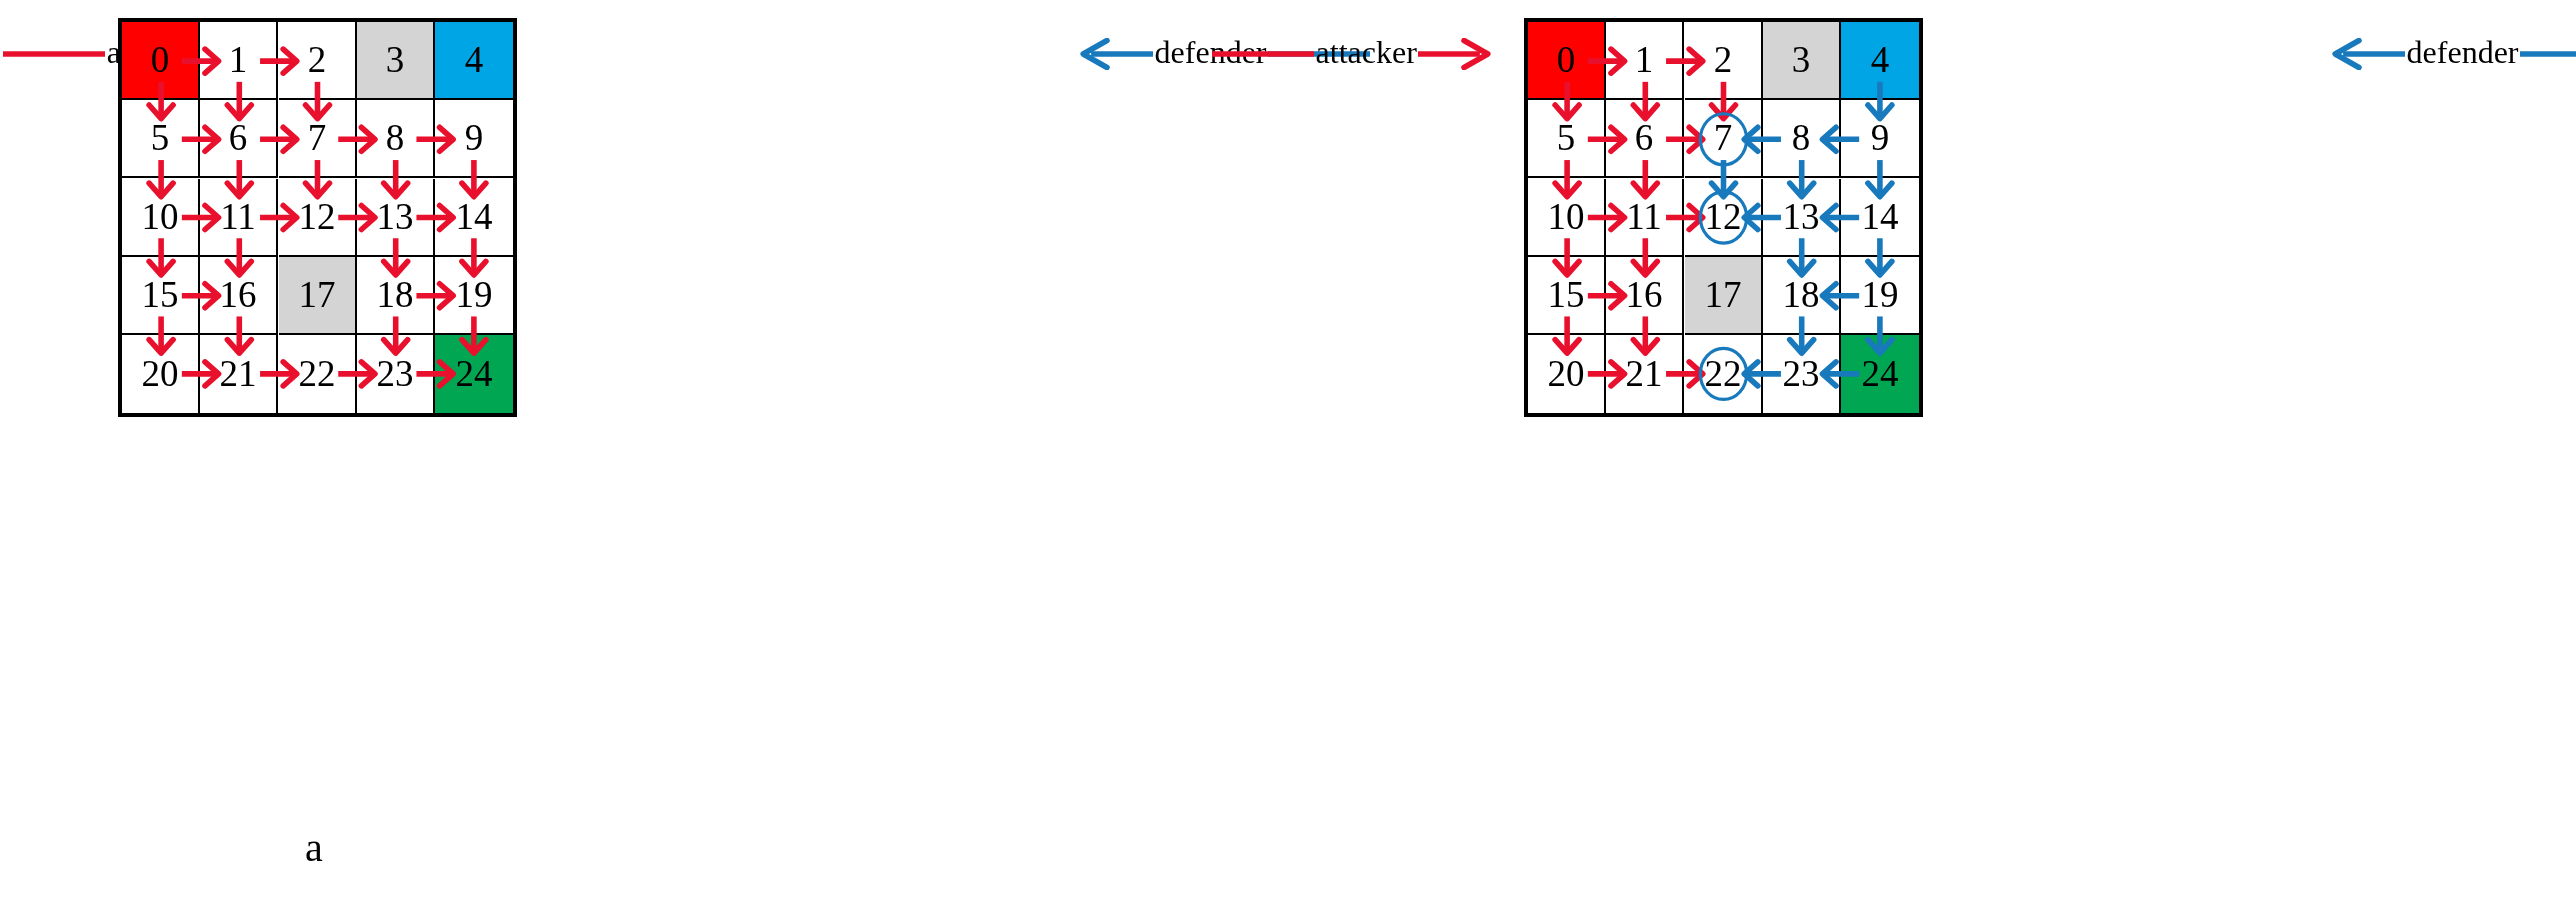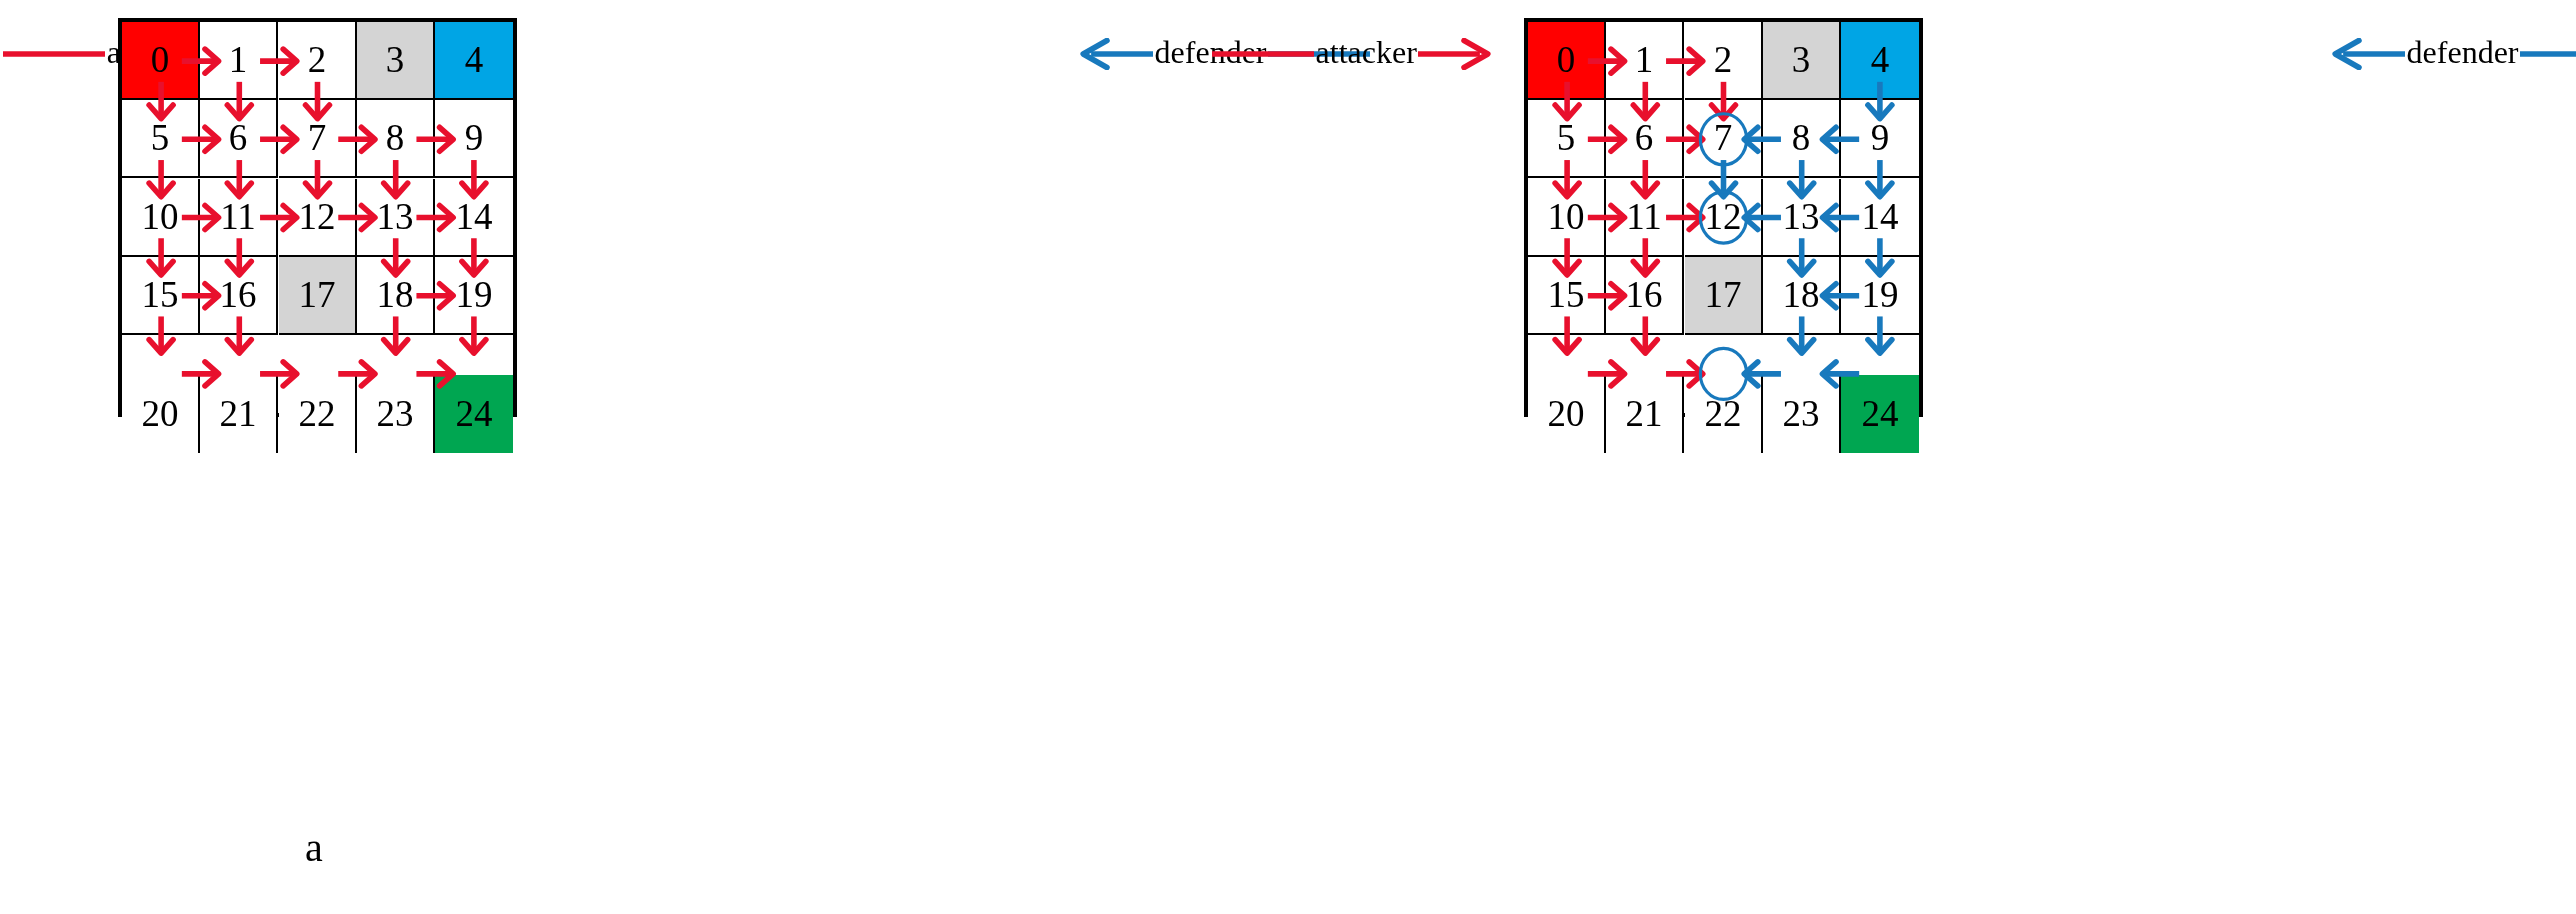--- a/index.html
+++ b/index.html
@@ -26,21 +26,21 @@
 
   .cell{
     position:absolute;
     width:78px;height:78px;
     box-sizing:border-box;
     border-right:2px solid #000;
     border-bottom:2px solid #000;
     display:flex;align-items:center;justify-content:center;
   }
   .cell.last-col{border-right:none;}
-  .cell.last-row{border-bottom:none;margin-top:40px;}
+  .cell.last-row{border-bottom:none;}
   .cell-label{
     font-size:37px;line-height:1;color:#000;
     position:relative;z-index:6;
     font-family:"Liberation Serif","DejaVu Serif",serif;
   }
   .cell.fill-red{background:#FF0000;}
   .cell.fill-blue{background:#00A5E5;}
   .cell.fill-gray{background:#D4D4D4;}
   .cell.fill-green{background:#00A651;}
   .cell.fill-white{background:#ffffff;}

